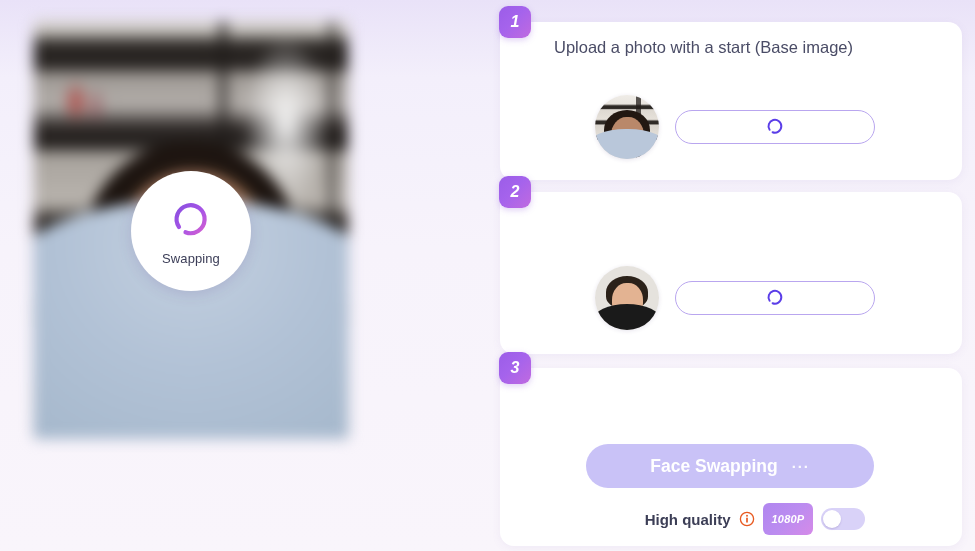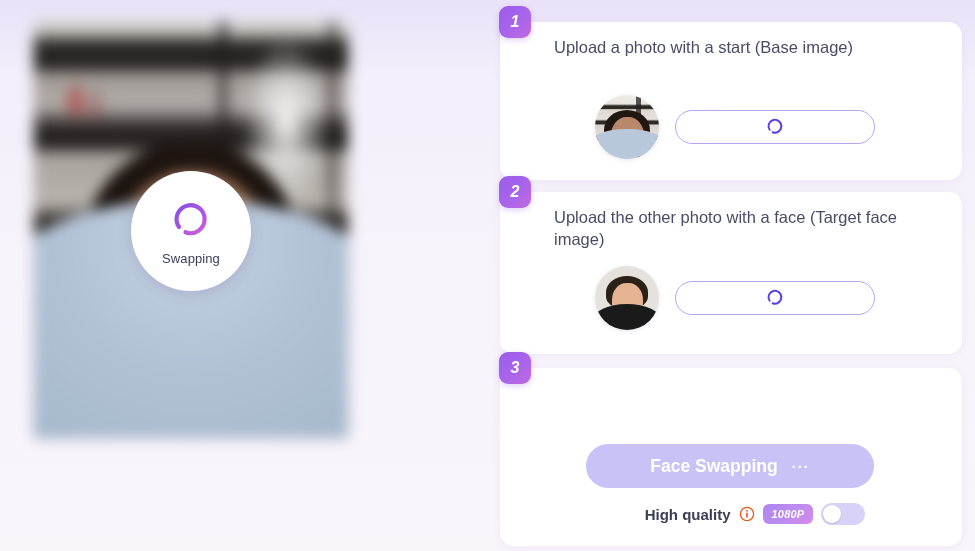--- a/index.html
+++ b/index.html
@@ -291,21 +291,21 @@
     font-weight: bold;
     color: #3c3e56;
     margin-left: 48px;
   }
   .info-icon {
     width: 16px; height: 16px;
     display: block;
   }
   .res-badge {
     height: 20px;
-    padding: 4px 9px;
+    padding: 16px 9px;
     border-radius: 6px;
     background: linear-gradient(135deg, #b086ef 0%, #bb8cf0 50%, #d58ae8 100%);
     color: #ffffff;
     font-size: 11px;
     font-weight: bold;
     font-style: italic;
     display: flex;
     align-items: center;
     letter-spacing: 0.2px;
   }
@@ -376,21 +376,20 @@
           <path d="M 4.6 12.8 A 6.4 6.4 0 1 1 7.6 15.2" fill="none" stroke="#5b3ee8" stroke-width="2" stroke-linecap="round"></path>
         </svg>
         <span></span>
       </div>
 
     </div>
   </div>
 
   <div class="card" id="card2">
     <div class="badge">2</div>
-    <div class="card-title">Upload the other photo with a face (Target face image)</div>
     <div class="row">
 
       <div class="avatar">
         <div class="av2-bg"></div>
         <div class="av2-hair"></div>
         <div class="av2-face"></div>
         <div class="av2-body"></div>
       </div>
 
       <div class="upload-btn">

